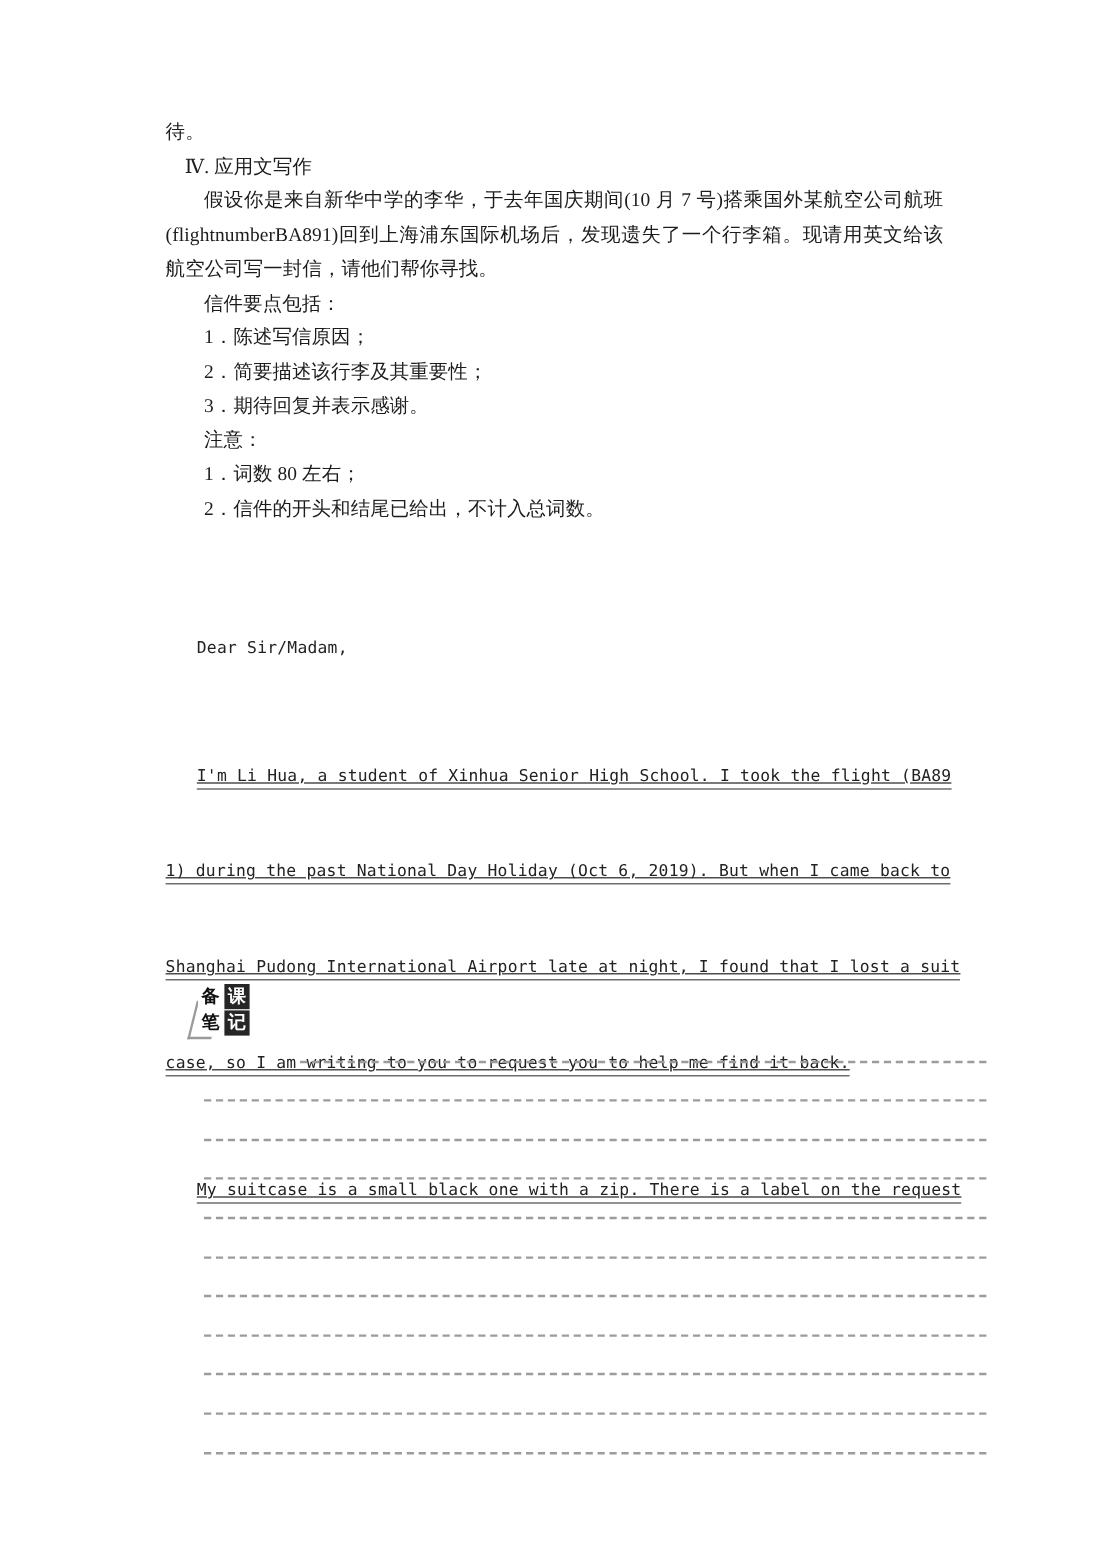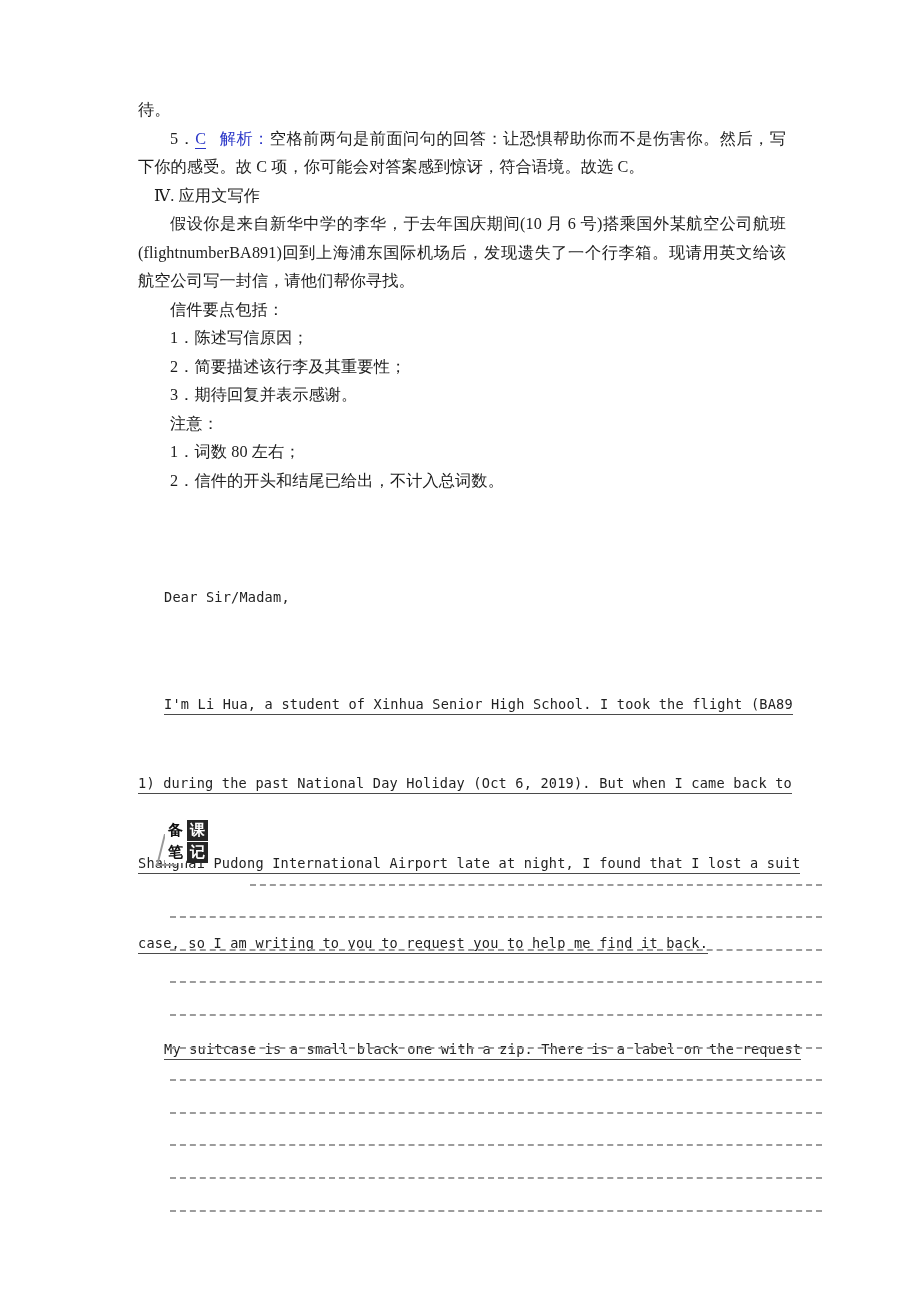--- a/index.html
+++ b/index.html
@@ -67,20 +67,21 @@
     white-space: pre-wrap;
   }
   .en-line {
     display: block;
     white-space: pre;
   }
   .en-u {
     display: inline-block;
     border-bottom: 1px solid #4a4a4a;
     line-height: 20px;
+    text-decoration: underline;
   }
   .en-plain {
     display: block;
     white-space: pre;
   }
 
   
   .logo-wrap {
     position: absolute;
     left: 160px;
@@ -146,25 +147,24 @@
 </style>
 </head>
 <body>
 
 <div class="page">
 
   <div class="content">
 
     <p class="cn">待。</p>
 
-    <p class="cn indent2"><span>5．</span><span class="ul-thin blue">C</span>&nbsp;&nbsp;&nbsp;<span class="blue">解析</span><span class="blue">：</span><span>空格前两句是前面问句的回答：让恐惧帮助你而不是伤害你。然后，写下你的感受。故 C 项，你可能会对答案感到惊讶，符合语境。故选 C。</span></p>
 
     <p class="cn indent1">Ⅳ. 应用文写作</p>
 
-    <p class="cn indent2">假设你是来自新华中学的李华，于去年国庆期间(10 月 6 号)搭乘国外某航空公司航班(flightnumberBA891)回到上海浦东国际机场后，发现遗失了一个行李箱。现请用英文给该航空公司写一封信，请他们帮你寻找。</p>
+    <p class="cn indent2">假设你是来自新华中学的李华，于去年国庆期间(10 月 7 号)搭乘国外某航空公司航班(flightnumberBA891)回到上海浦东国际机场后，发现遗失了一个行李箱。现请用英文给该航空公司写一封信，请他们帮你寻找。</p>
 
     <p class="cn indent2">信件要点包括：</p>
 
     <p class="cn indent2">1．陈述写信原因；</p>
     <p class="cn indent2">2．简要描述该行李及其重要性；</p>
     <p class="cn indent2">3．期待回复并表示感谢。</p>
 
     <p class="cn indent2">注意：</p>
 
     <p class="cn indent2">1．词数 80 左右；</p>

